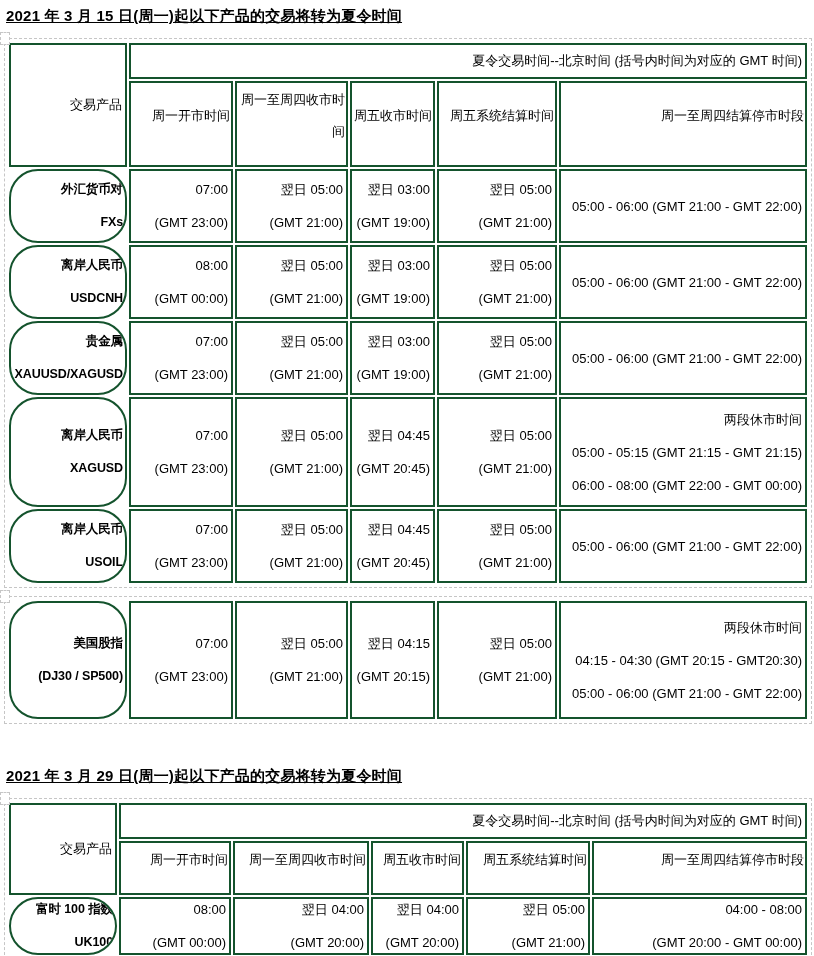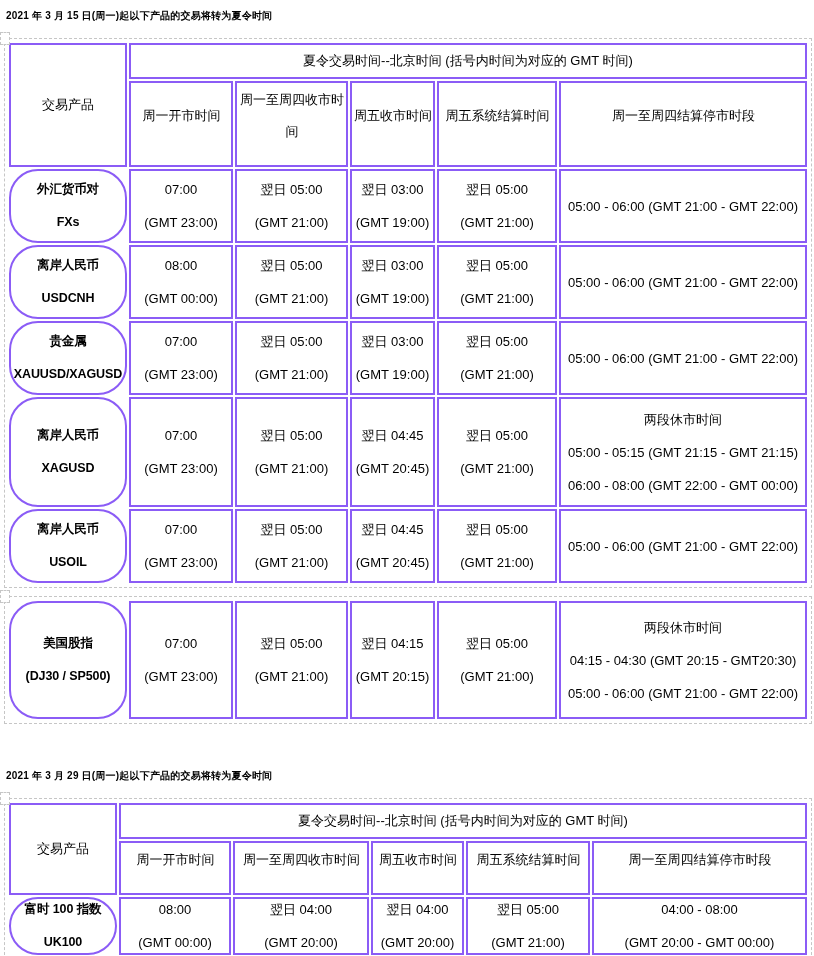--- a/index.html
+++ b/index.html
@@ -4,22 +4,22 @@
 <style>
   html, body { margin: 0; padding: 0; background: #ffffff; }
   body {
     width: 814px; height: 956px; overflow: hidden;
     font-family: "Liberation Sans", "DejaVu Sans", sans-serif;
     color: #000; font-size: 13px;
   }
   .doc { padding: 6px 0 0 0; }
 
   .title {
-    font-size: 10px; font-weight: bold; line-height: 20px;
-    margin: 0 0 0 6px; 
+    font-size: 15px; font-weight: bold; line-height: 20px;
+    margin: 0 0 0 6px; text-decoration: underline;
     letter-spacing: 0.2px; width: fit-content;
   }
   .title.t2 { margin-top: 42px; }
 
   .table-wrap {
     position: relative;
     border: 1px dashed #c6c6c6;
     width: fit-content;
     padding: 2px;
     margin-left: 4px;
@@ -33,24 +33,24 @@
     width: 8px; height: 11px;
     border: 1px dashed #c6c6c6; background: #fff;
     display: block;
   }
 
   table {
     border-collapse: separate; border-spacing: 2px;
     table-layout: fixed; background: #fff;
   }
   th, td {
-    border: 2px solid #8b5cf6;
+    border: 2px solid #14532d;
     box-sizing: border-box;
     vertical-align: middle;
-    text-align: center;
+    text-align: right;
     font-weight: normal;
     padding: 1px 3px;
     overflow: hidden;
   }
   th.corner { font-weight: normal; }
   td.product { font-weight: bold; font-size: 12.5px; letter-spacing: -0.1px; padding: 1px 2px; border-radius: 29px; }
   th.sub { line-height: 32px; padding: 1px 1px 17px 2px; }
   .cline { line-height: 19px; }
   .cline + .cline { margin-top: 14px; }
 

